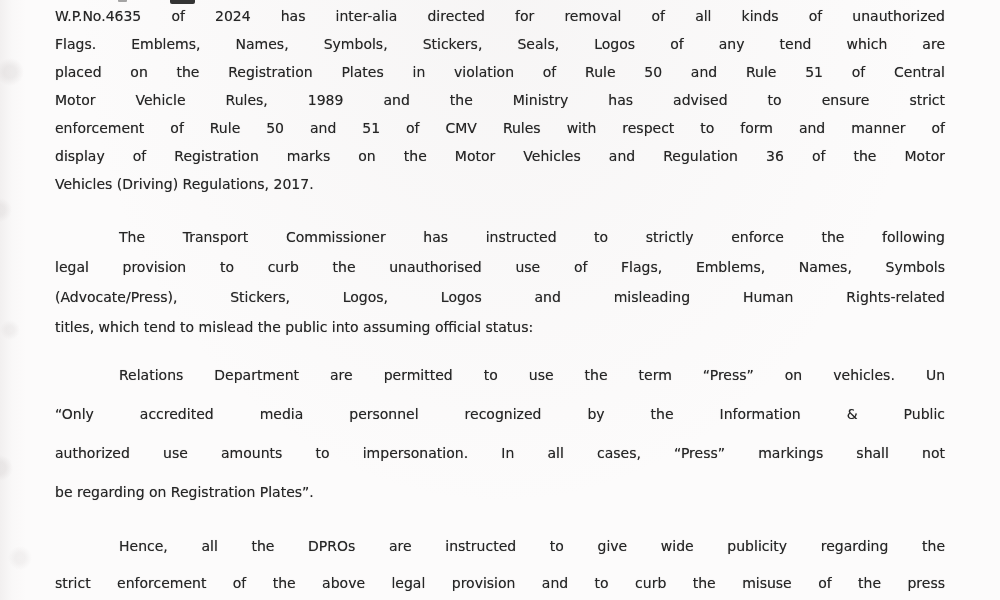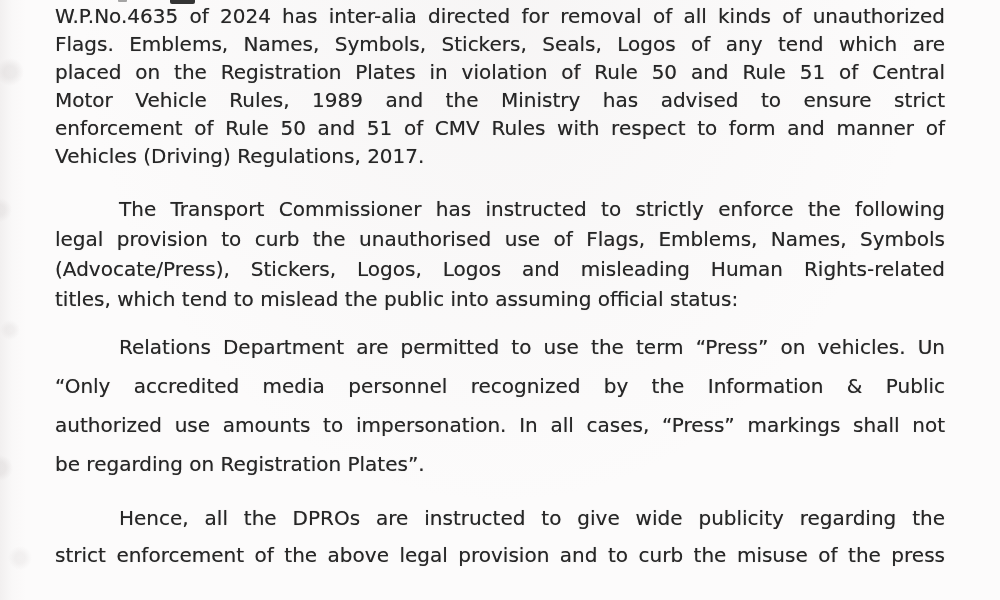--- a/index.html
+++ b/index.html
@@ -23,21 +23,21 @@
       radial-gradient(circle at 1% 55%, rgba(185,178,178,0.14) 0 4px, transparent 10px),
       radial-gradient(circle at 0% 78%, rgba(185,178,178,0.18) 0 6px, transparent 13px),
       radial-gradient(circle at 2% 93%, rgba(185,178,178,0.14) 0 5px, transparent 12px),
       radial-gradient(ellipse at 50% 0%, rgba(200,195,195,0.10), transparent 60%),
       linear-gradient(to right, rgba(205,199,199,0.22) 0px, rgba(205,199,199,0.06) 12px, transparent 26px);
     color: #262626;
     overflow: hidden;
   }
   .para { margin: 0; padding: 0; }
   .line {
-    font-size: 20px;
+    font-size: 14px;
     text-align: justify;
     text-align-last: justify;
     white-space: normal;
     color: #262626;
     text-shadow: 0 0 0.7px rgba(45,45,45,0.55);
   }
   .line.last {
     text-align-last: left;
   }
   .p1 { line-height: 28px; margin-top: 0; }
@@ -73,20 +73,21 @@
 
   <div class="fragment-dash"></div>
   <div class="fragment-dot"></div>
 
   <div class="para p1">
     <div class="line">W.P.No.4635 of 2024 has inter-alia directed for removal of all kinds of unauthorized</div>
     <div class="line">Flags. Emblems, Names, Symbols, Stickers, Seals, Logos of any tend which are</div>
     <div class="line">placed on the Registration Plates in violation of Rule 50 and Rule 51 of Central</div>
     <div class="line">Motor Vehicle Rules, 1989 and the Ministry has advised to ensure strict</div>
     <div class="line">enforcement of Rule 50 and 51 of CMV Rules with respect to form and manner of</div>
+    <div class="line">display of Registration marks on the Motor Vehicles and Regulation 36 of the Motor</div>
     <div class="line last">Vehicles (Driving) Regulations, 2017.</div>
   </div>
 
   <div class="para p2 indent">
     <div class="line">The Transport Commissioner has instructed to strictly enforce the following</div>
     <div class="line">legal provision to curb the unauthorised use of Flags, Emblems, Names, Symbols</div>
     <div class="line">(Advocate/Press), Stickers, Logos, Logos and misleading Human Rights-related</div>
     <div class="line last">titles, which tend to mislead the public into assuming official status:</div>
   </div>
 

